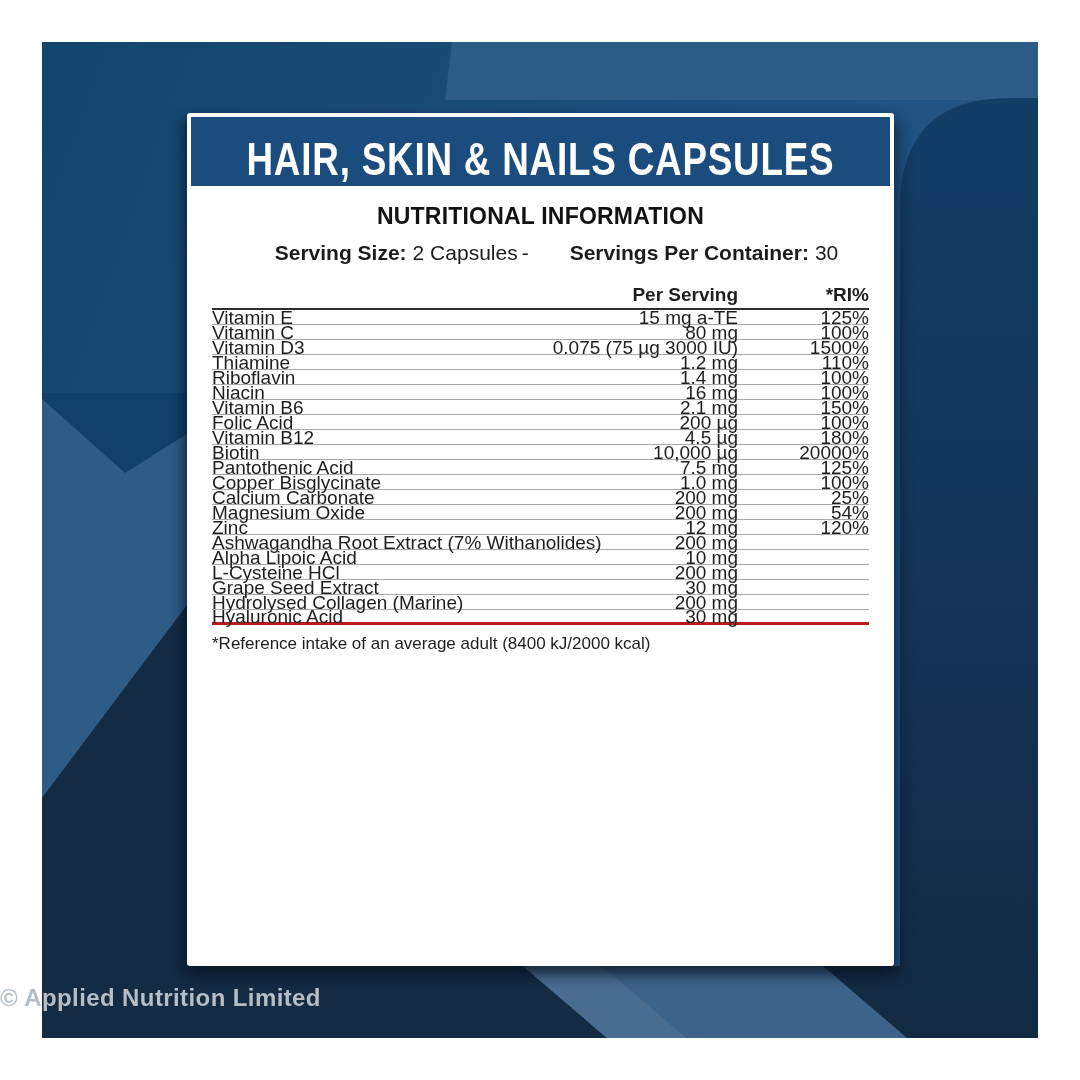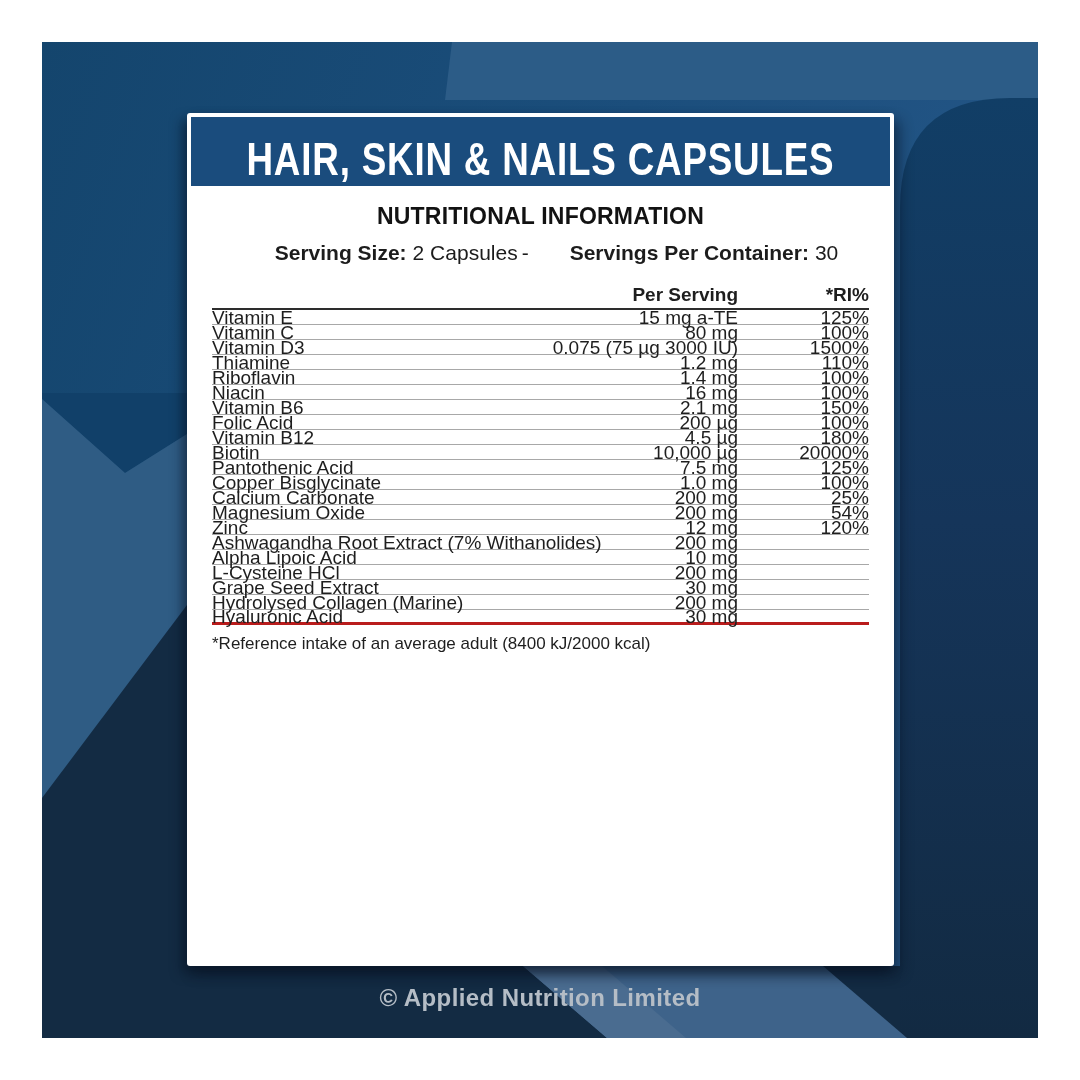--- a/index.html
+++ b/index.html
@@ -45,21 +45,21 @@
     display:flex;align-items:center;height:15px;box-sizing:border-box;
     border-bottom:1.5px solid #a8a8a8;font-size:19px;line-height:27px;
   }
   .tbody .row:last-child{border-bottom:3px solid #b91c1c;}
   .c-name{flex:1;text-align:left;white-space:nowrap;}
   .c-val{text-align:right;white-space:nowrap;}
   .c-ri{width:115px;text-align:right;white-space:nowrap;padding-left:16px;}
   .footnote{margin-top:9px;font-size:17px;color:#1e1e1e;}
 
   .footer{
-    position:absolute;left:0;right:0;top:984px;z-index:3;text-align:center;
+    position:absolute;left:0;right:0;top:984px;z-index:3;text-align:left;
     font-size:24px;font-weight:bold;color:#b5bdc6;letter-spacing:0.4px;
   }
 </style>
 </head>
 <body>
 
 <div class="stage">
 
   <div class="bg">
     <svg width="996" height="996" viewBox="0 0 996 996">

